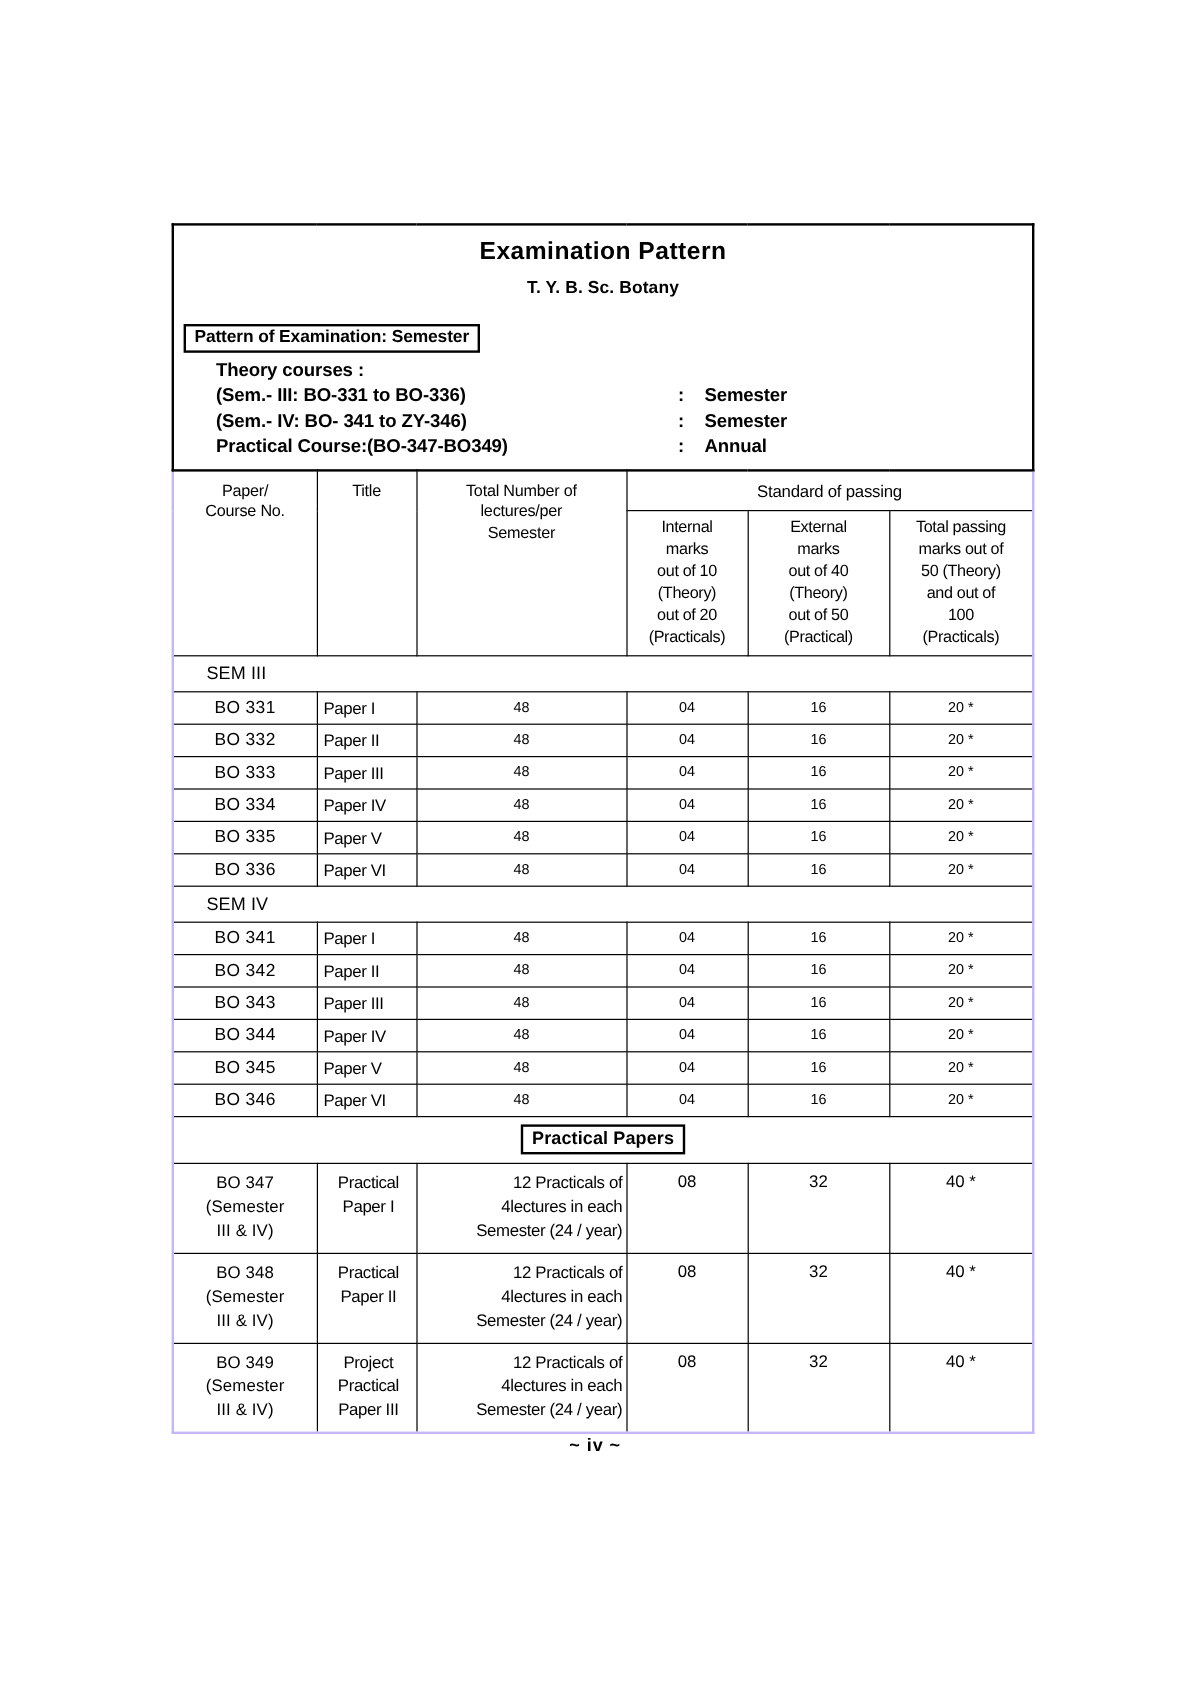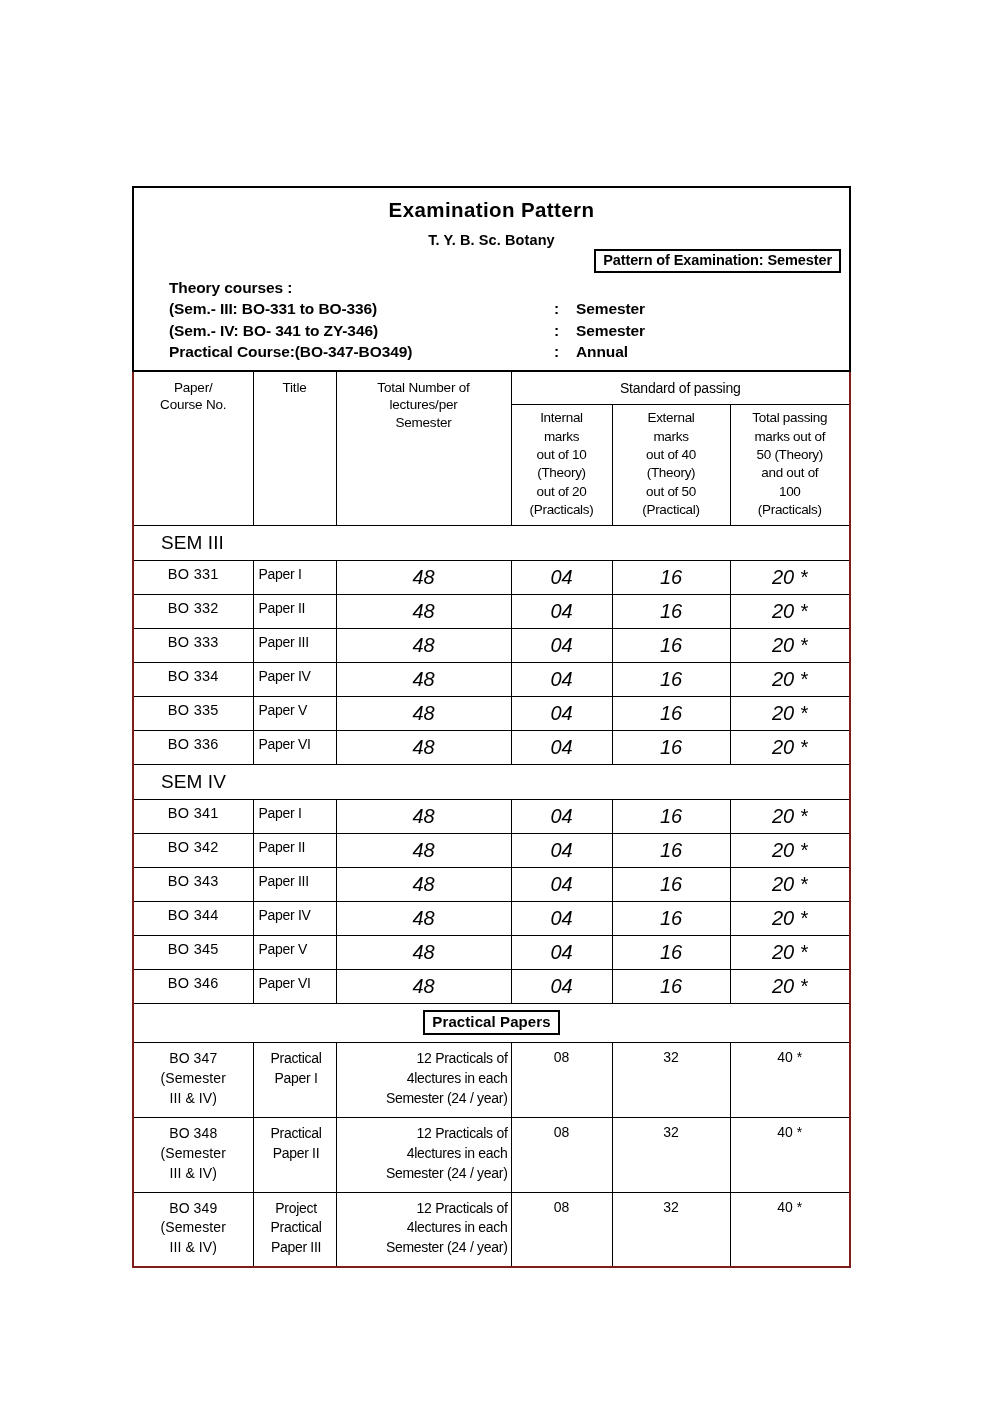--- a/index.html
+++ b/index.html
@@ -21,26 +21,26 @@
     position: absolute;
     left: 0;
     top: 0;
     width: 992px;
     height: 1403px;
   }
 
   
   .doc-table {
     position: absolute;
-    left: 132px;
+    left: 143px;
     top: 186px;
     width: 717px;
     border-collapse: collapse;
     table-layout: fixed;
-    border: 2px solid #7f1d1d;
+    border: 2px solid #c4b5fd;
   }
   .doc-table td,
   .doc-table th {
     border: 1px solid #000;
     padding: 0;
     vertical-align: top;
     font-weight: normal;
   }
 
   
@@ -57,22 +57,22 @@
   }
   .sub-title {
     text-align: center;
     font-size: 14.5px;
     font-weight: bold;
     letter-spacing: 0.1px;
     margin-top: 10px;
     line-height: 1.15;
   }
   .pattern-box-wrap {
-    text-align: right;
-    margin-top: 0;
+    text-align: left;
+    margin-top: 21px;
   }
   .pattern-box {
     display: inline-block;
     border: 2px solid #000;
     padding: 1px 7px 2px 7px;
     font-size: 14.5px;
     font-weight: bold;
     letter-spacing: -0.1px;
     line-height: 1.2;
   }
@@ -127,21 +127,21 @@
     font-weight: bold;
     font-size: 14px;
     letter-spacing: -0.2px;
     padding: 8px 3px 8px 3px !important;
     vertical-align: middle;
   }
 
   
   .sem-band {
     font-weight: bold;
-    font-size: 19px;
+    font-size: 15px;
     letter-spacing: 0.1px;
     padding: 6px 0 6px 27px !important;
     vertical-align: middle;
     margin-left: 46px;
   }
   .practical-band {
     text-align: center;
     padding: 6px 0 7px 0 !important;
     vertical-align: middle;
   }
@@ -162,24 +162,23 @@
   }
   .c-title {
     text-align: left;
     font-size: 14px;
     letter-spacing: -0.3px;
     padding: 5px 2px 5px 5px !important;
     vertical-align: middle;
   }
   .c-num {
     text-align: center;
-    font-size: 20px;
+    font-size: 12px;
     padding: 5px 2px 5px 2px !important;
     vertical-align: middle;
-    font-style: italic;
   }
 
   
   .p-code {
     text-align: center;
     font-weight: bold;
     font-size: 14px;
     letter-spacing: 0.1px;
     line-height: 1.42;
     padding: 6px 2px 8px 2px !important;
@@ -468,14 +467,15 @@
           <div>Semester  (24 / year)</div>
         </td>
         <td class="p-num">08</td>
         <td class="p-num">32</td>
         <td class="p-num">40 *</td>
       </tr>
 
     </tbody>
   </table>
 
+  <div class="page-footer">~ iv ~</div>
 
 </div>
 
 </body></html>

